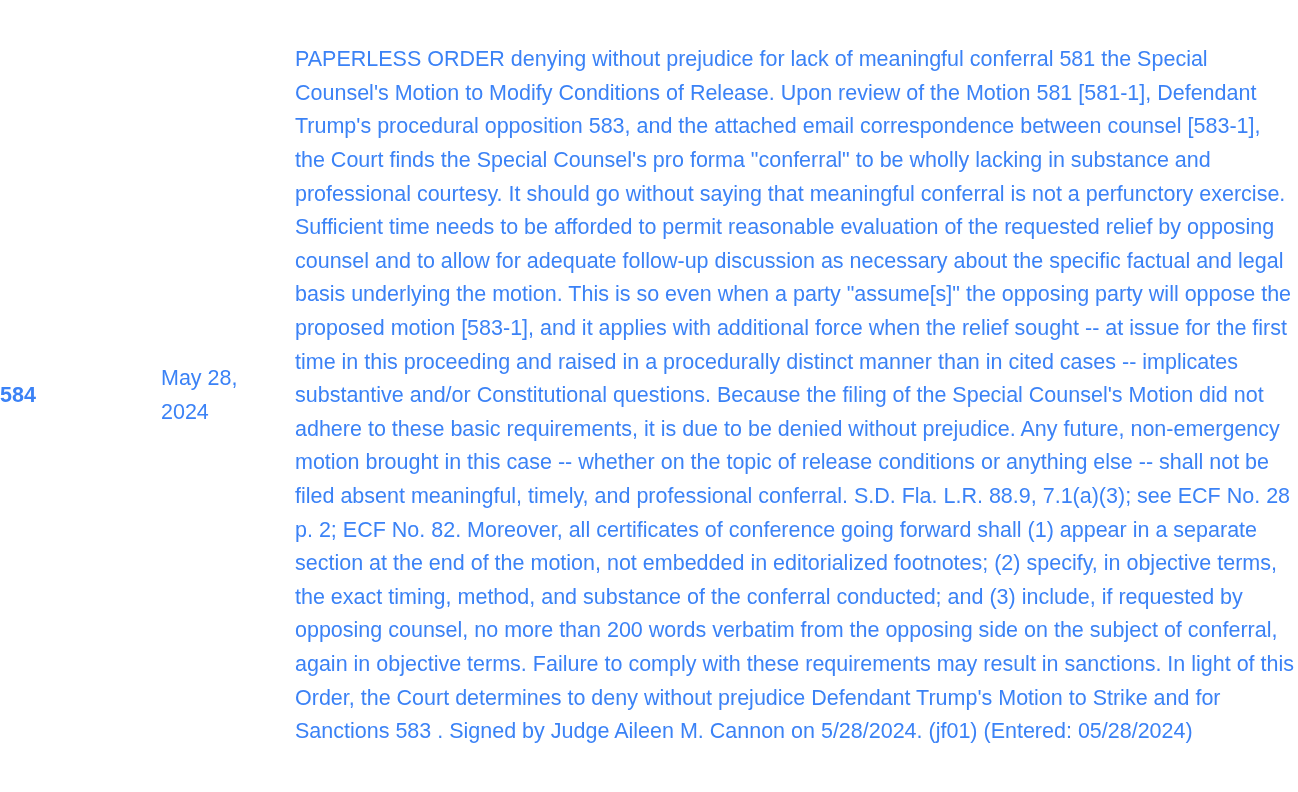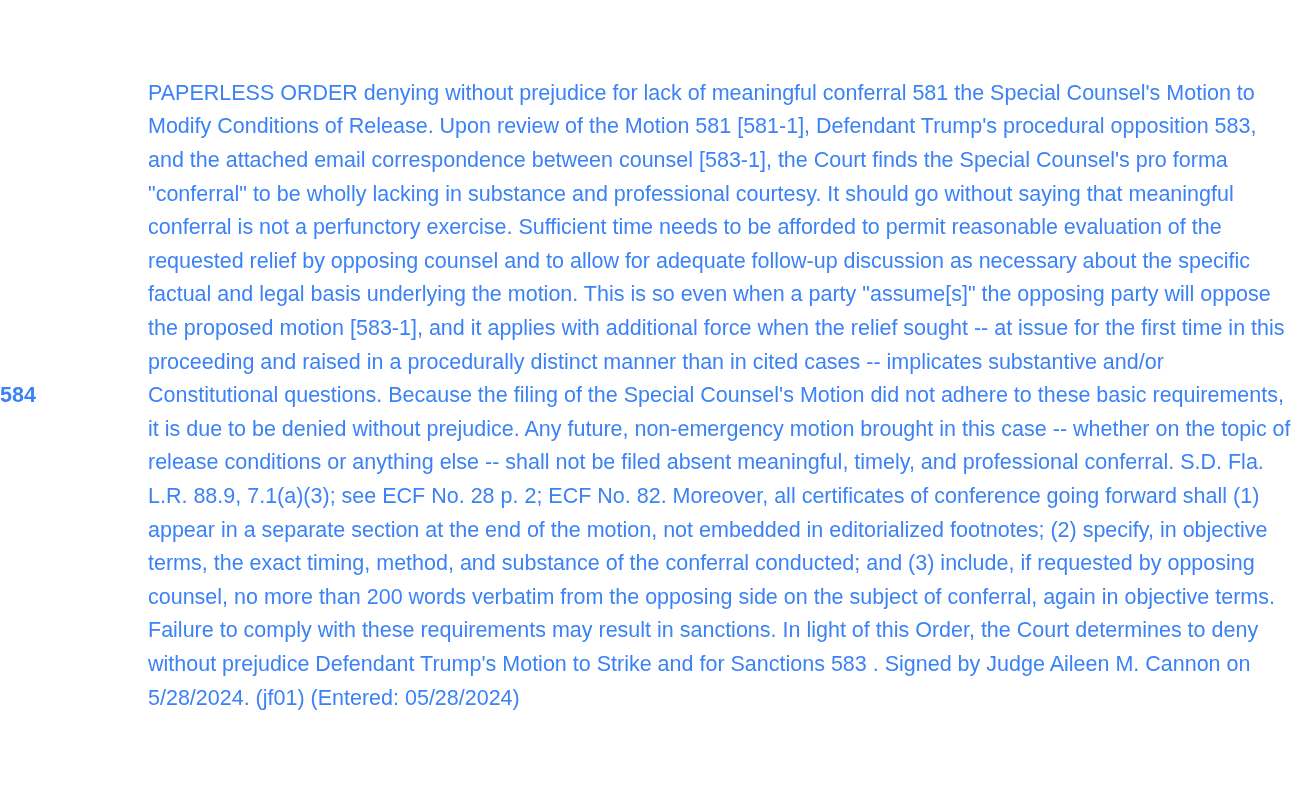--- a/index.html
+++ b/index.html
@@ -45,15 +45,16 @@
     text-align: left;
     word-wrap: break-word;
   }
 </style>
 </head>
 <body>
 
 <div class="page">
   <div class="docket-row">
     <div class="cell cell-number">584</div>
+    <div class="cell cell-date">May 28, 2024</div>
     <div class="cell cell-description">PAPERLESS ORDER denying without prejudice for lack of meaningful conferral 581 the Special Counsel's Motion to Modify Conditions of Release. Upon review of the Motion 581 [581-1], Defendant Trump's procedural opposition 583, and the attached email correspondence between counsel [583-1], the Court finds the Special Counsel's pro forma "conferral" to be wholly lacking in substance and professional courtesy. It should go without saying that meaningful conferral is not a perfunctory exercise. Sufficient time needs to be afforded to permit reasonable evaluation of the requested relief by opposing counsel and to allow for adequate follow-up discussion as necessary about the specific factual and legal basis underlying the motion. This is so even when a party "assume[s]" the opposing party will oppose the proposed motion [583-1], and it applies with additional force when the relief sought -- at issue for the first time in this proceeding and raised in a procedurally distinct manner than in cited cases -- implicates substantive and/or Constitutional questions. Because the filing of the Special Counsel's Motion did not adhere to these basic requirements, it is due to be denied without prejudice. Any future, non-emergency motion brought in this case -- whether on the topic of release conditions or anything else -- shall not be filed absent meaningful, timely, and professional conferral. S.D. Fla. L.R. 88.9, 7.1(a)(3); see ECF No. 28 p. 2; ECF No. 82. Moreover, all certificates of conference going forward shall (1) appear in a separate section at the end of the motion, not embedded in editorialized footnotes; (2) specify, in objective terms, the exact timing, method, and substance of the conferral conducted; and (3) include, if requested by opposing counsel, no more than 200 words verbatim from the opposing side on the subject of conferral, again in objective terms. Failure to comply with these requirements may result in sanctions. In light of this Order, the Court determines to deny without prejudice Defendant Trump's Motion to Strike and for Sanctions 583 . Signed by Judge Aileen M. Cannon on 5/28/2024. (jf01) (Entered: 05/28/2024)</div>
   </div>
 </div>
 
 </body></html>

